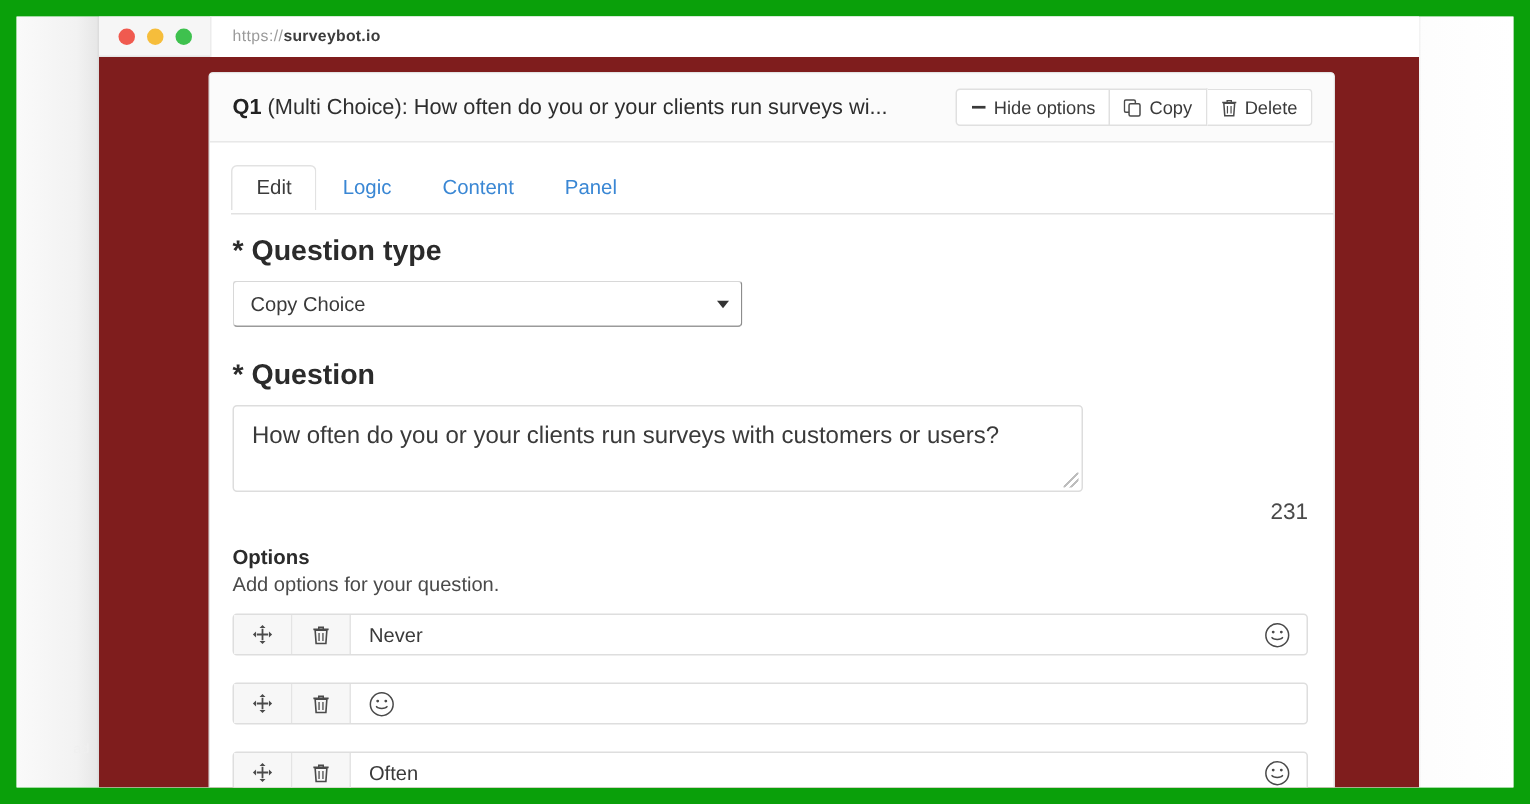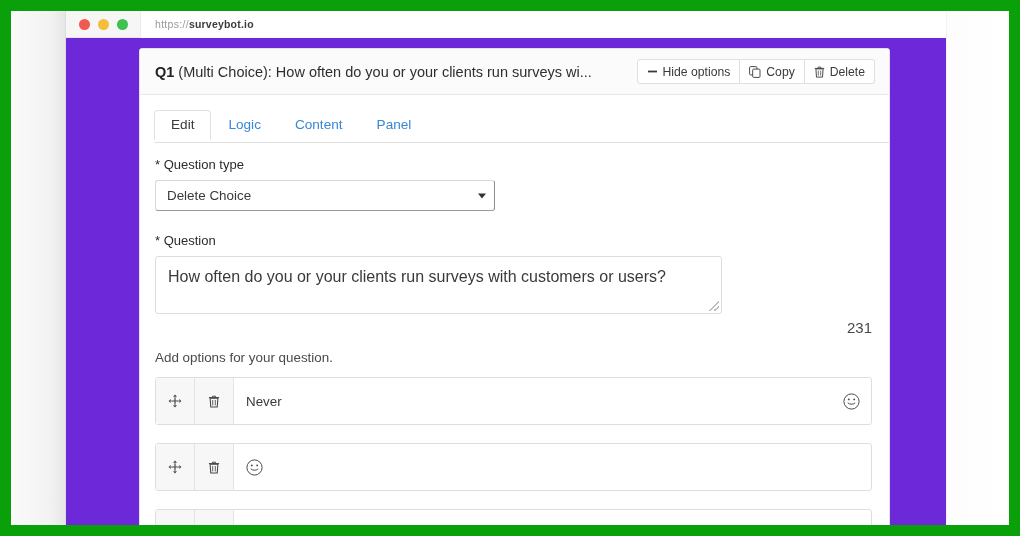--- a/index.html
+++ b/index.html
@@ -97,21 +97,21 @@
     border-left: 1px solid #ececec;
     font-size: 10.5px;
   }
   .url-scheme { color: #9a9a9a; letter-spacing: .3px; }
   .url-host   { color: #3c3c3c; font-weight: bold; letter-spacing: .2px; }
 
   
   #viewport {
     position: relative;
     height: 487px;
-    background: #6d28d9;
+    background: #7f1d1d;
     overflow: hidden;
   }
 
   
   #question-card {
     position: absolute;
     left: 73px;
     top: 10px;
     width: 751px;
     min-height: 520px;
@@ -189,22 +189,22 @@
     color: #3b3b3b;
     background: #ffffff;
     border-color: #e2e2e2;
     border-radius: 4px 4px 0 0;
   }
 
   
   .card-body { padding: 14px 15px 18px 15px; }
 
   .field-label {
-    font-size: 13px;
-    font-weight: normal;
+    font-size: 19px;
+    font-weight: bold;
     color: #2b2b2b;
     margin-bottom: 8px;
   }
 
   .select-box {
     position: relative;
     width: 340px;
     height: 31px;
     background: #ffffff;
     border: 1px solid #d8d8d8;
@@ -272,21 +272,21 @@
     font-size: 13.4px;
     color: #4a4a4a;
     margin-bottom: 12px;
   }
 
   
   .opt-row {
     display: flex;
     align-items: stretch;
     width: 717px;
-    height: 48px;
+    height: 28px;
     background: #ffffff;
     border: 1px solid #dedede;
     border-radius: 3px;
     margin-bottom: 18px;
   }
   .opt-btn {
     width: 39px;
     display: flex;
     align-items: center;
     justify-content: center;
@@ -385,35 +385,36 @@
               <div class="tab">Logic</div>
               <div class="tab">Content</div>
               <div class="tab">Panel</div>
             </div>
           </div>
 
           <div class="card-body">
 
             <div class="field-label">* Question type</div>
             <div class="select-box">
-              <span>Delete Choice</span>
+              <span>Copy Choice</span>
               <span class="select-arrow"></span>
             </div>
 
             <div class="spacer-22"></div>
 
             <div class="field-label">* Question</div>
             <div class="textarea-box">
               <span>How often do you or your clients run surveys with customers or users?</span>
               <span class="resize-grip"></span>
             </div>
             <div class="char-count">231</div>
 
             <div class="spacer-14"></div>
 
+            <div class="opt-title">Options</div>
             <div class="opt-sub">Add options for your question.</div>
 
             <div>
 
               <div class="opt-row">
                 <div class="opt-btn">
                   <span class="ico">
                     <svg width="14" height="14" viewBox="0 0 14 14">
                         <path d="M7 0.6l2 2.1H5zM7 13.4l2-2.1H5zM0.6 7l2.1-2v4zM13.4 7l-2.1 2V5zM6.4 3.2h1.2v7.6H6.4zM3.2 6.4h7.6v1.2H3.2z" fill="#4a4a4a"></path>
                       </svg>

